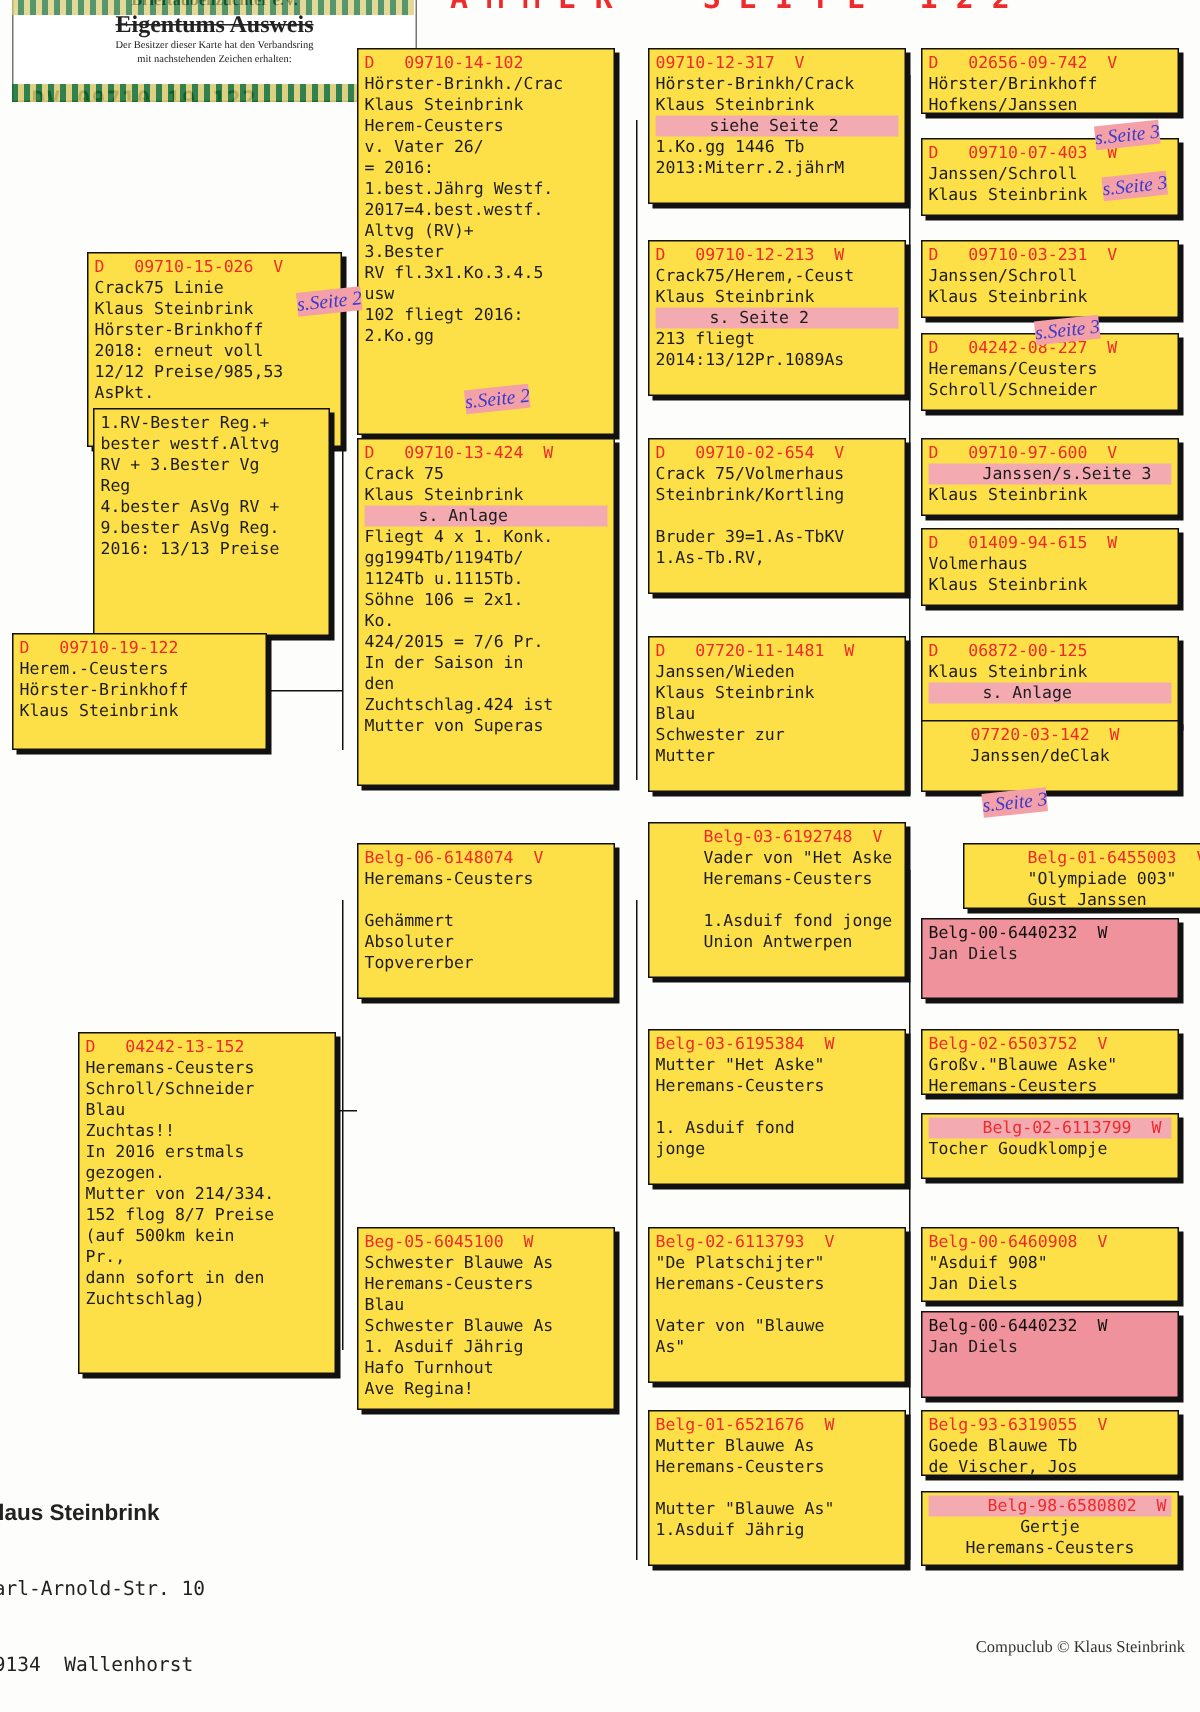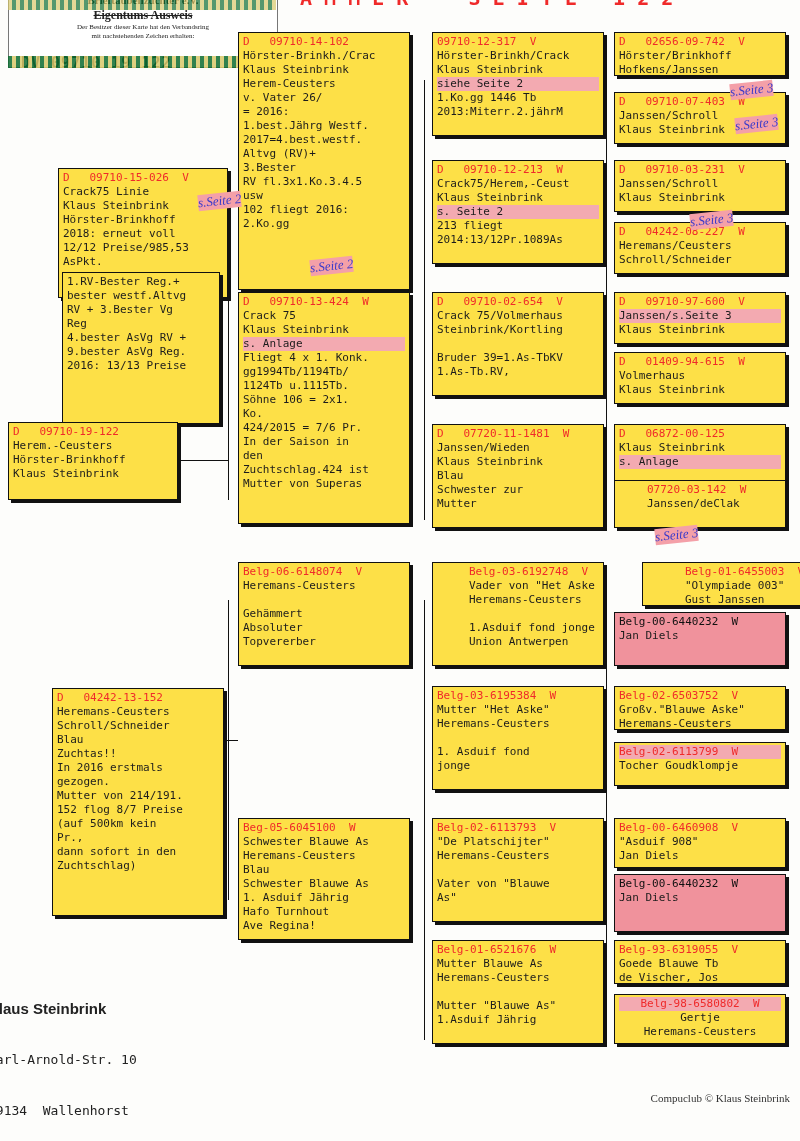--- a/index.html
+++ b/index.html
@@ -28,33 +28,33 @@
     letter-spacing:0px;
     white-space:pre;
     line-height:14px;
   }
   .box .body{
     font-size:11px;
     line-height:14px;
     white-space:pre;
     color:#1c1c1c;
   }
-  .hl{background:#f3aab1;}
+  .hl{background:#f3aab1;padding-left:36px;}
 
   
   .idcard{
     position:absolute;left:8px;top:-8px;width:268px;height:74px;
     background:#fff;border:1px solid #777;
     font-family:"Liberation Serif",serif;
     overflow:hidden;
   }
   .idcard .topline{
     font-size:11px;text-align:center;font-weight:bold;margin-top:1px;
   }
-  .idcard .t2{font-size:12px;text-align:center;font-weight:bold;margin-top:2px;
+  .idcard .t2{font-size:16px;text-align:center;font-weight:bold;margin-top:2px;
      text-decoration:line-through;}
   .idcard .t3{font-size:7px;text-align:center;line-height:9px;}
   .idcard .num{
     font-family:"DejaVu Sans Mono",monospace;
     font-size:15px;font-weight:bold;margin-top:13px;padding-left:12px;
     letter-spacing:1px;
   }
   .ornament{
     position:absolute;left:8px;top:56px;width:268px;height:12px;
     background:
@@ -138,21 +138,21 @@
       </div>
       <div class="box" style="left: 62px; top: 272px; width: 158px; height: 152px;">
         <div class="body"><div>1.RV-Bester Reg.+</div><div>bester westf.Altvg</div><div>RV + 3.Bester Vg</div><div>Reg</div><div>4.bester AsVg RV +</div><div>9.bester AsVg Reg.</div><div>2016: 13/13 Preise</div></div>
       </div>
       <div class="box" style="left: 8px; top: 422px; width: 170px; height: 78px;">
         <div class="hdr">D   09710-19-122</div>
         <div class="body"><div>Herem.-Ceusters</div><div>Hörster-Brinkhoff</div><div>Klaus Steinbrink</div></div>
       </div>
       <div class="box" style="left: 52px; top: 688px; width: 172px; height: 228px;">
         <div class="hdr">D   04242-13-152</div>
-        <div class="body"><div>Heremans-Ceusters</div><div>Schroll/Schneider</div><div>Blau</div><div>Zuchtas!!</div><div>In 2016 erstmals</div><div>gezogen.</div><div>Mutter von 214/191.</div><div>152 flog 8/7 Preise</div><div>(auf 500km kein</div><div>Pr.,</div><div>dann sofort in den</div><div>Zuchtschlag)</div></div>
+        <div class="body"><div>Heremans-Ceusters</div><div>Schroll/Schneider</div><div>Blau</div><div>Zuchtas!!</div><div>In 2016 erstmals</div><div>gezogen.</div><div>Mutter von 214/334.</div><div>152 flog 8/7 Preise</div><div>(auf 500km kein</div><div>Pr.,</div><div>dann sofort in den</div><div>Zuchtschlag)</div></div>
       </div>
       <div class="box" style="left: 238px; top: 32px; width: 172px; height: 258px;">
         <div class="hdr">D   09710-14-102</div>
         <div class="body"><div>Hörster-Brinkh./Crac</div><div>Klaus Steinbrink</div><div>Herem-Ceusters</div><div>v. Vater 26/</div><div>= 2016:</div><div>1.best.Jährg Westf.</div><div>2017=4.best.westf.</div><div>Altvg (RV)+</div><div>3.Bester</div><div>RV fl.3x1.Ko.3.4.5</div><div>usw</div><div>102 fliegt 2016:</div><div>2.Ko.gg</div></div>
       </div>
       <div class="box" style="left: 238px; top: 292px; width: 172px; height: 232px;">
         <div class="hdr">D   09710-13-424  W</div>
         <div class="body"><div>Crack 75</div><div>Klaus Steinbrink</div><div class="hl">s. Anlage</div><div>Fliegt 4 x 1. Konk.</div><div>gg1994Tb/1194Tb/</div><div>1124Tb u.1115Tb.</div><div>Söhne 106 = 2x1.</div><div>Ko.</div><div>424/2015 = 7/6 Pr.</div><div>In der Saison in</div><div>den</div><div>Zuchtschlag.424 ist</div><div>Mutter von Superas</div></div>
       </div>
       <div class="box" style="left: 238px; top: 562px; width: 172px; height: 104px;">
@@ -172,21 +172,21 @@
         <div class="body"><div>Crack75/Herem,-Ceust</div><div>Klaus Steinbrink</div><div class="hl">s. Seite 2</div><div>213 fliegt</div><div>2014:13/12Pr.1089As</div></div>
       </div>
       <div class="box" style="left: 432px; top: 292px; width: 172px; height: 104px;">
         <div class="hdr">D   09710-02-654  V</div>
         <div class="body"><div>Crack 75/Volmerhaus</div><div>Steinbrink/Kortling</div><div>&nbsp;</div><div>Bruder 39=1.As-TbKV</div><div>1.As-Tb.RV,</div></div>
       </div>
       <div class="box" style="left: 432px; top: 424px; width: 172px; height: 104px;">
         <div class="hdr">D   07720-11-1481  W</div>
         <div class="body"><div>Janssen/Wieden</div><div>Klaus Steinbrink</div><div>Blau</div><div>Schwester zur</div><div>Mutter</div></div>
       </div>
-      <div class="box" style="left: 432px; top: 562px; width: 172px; height: 104px; padding-left: 36px;">
+      <div class="box" style="left: 432px; top: 548px; width: 172px; height: 104px; padding-left: 36px;">
         <div class="hdr">Belg-03-6192748  V</div>
         <div class="body"><div>Vader von "Het Aske</div><div>Heremans-Ceusters</div><div>&nbsp;</div><div>1.Asduif fond jonge</div><div>Union Antwerpen</div></div>
       </div>
       <div class="box" style="left: 432px; top: 686px; width: 172px; height: 104px;">
         <div class="hdr">Belg-03-6195384  W</div>
         <div class="body"><div>Mutter "Het Aske"</div><div>Heremans-Ceusters</div><div>&nbsp;</div><div>1. Asduif fond</div><div>jonge</div></div>
       </div>
       <div class="box" style="left: 432px; top: 818px; width: 172px; height: 104px;">
         <div class="hdr">Belg-02-6113793  V</div>
         <div class="body"><div>"De Platschijter"</div><div>Heremans-Ceusters</div><div>&nbsp;</div><div>Vater von "Blauwe</div><div>As"</div></div>

